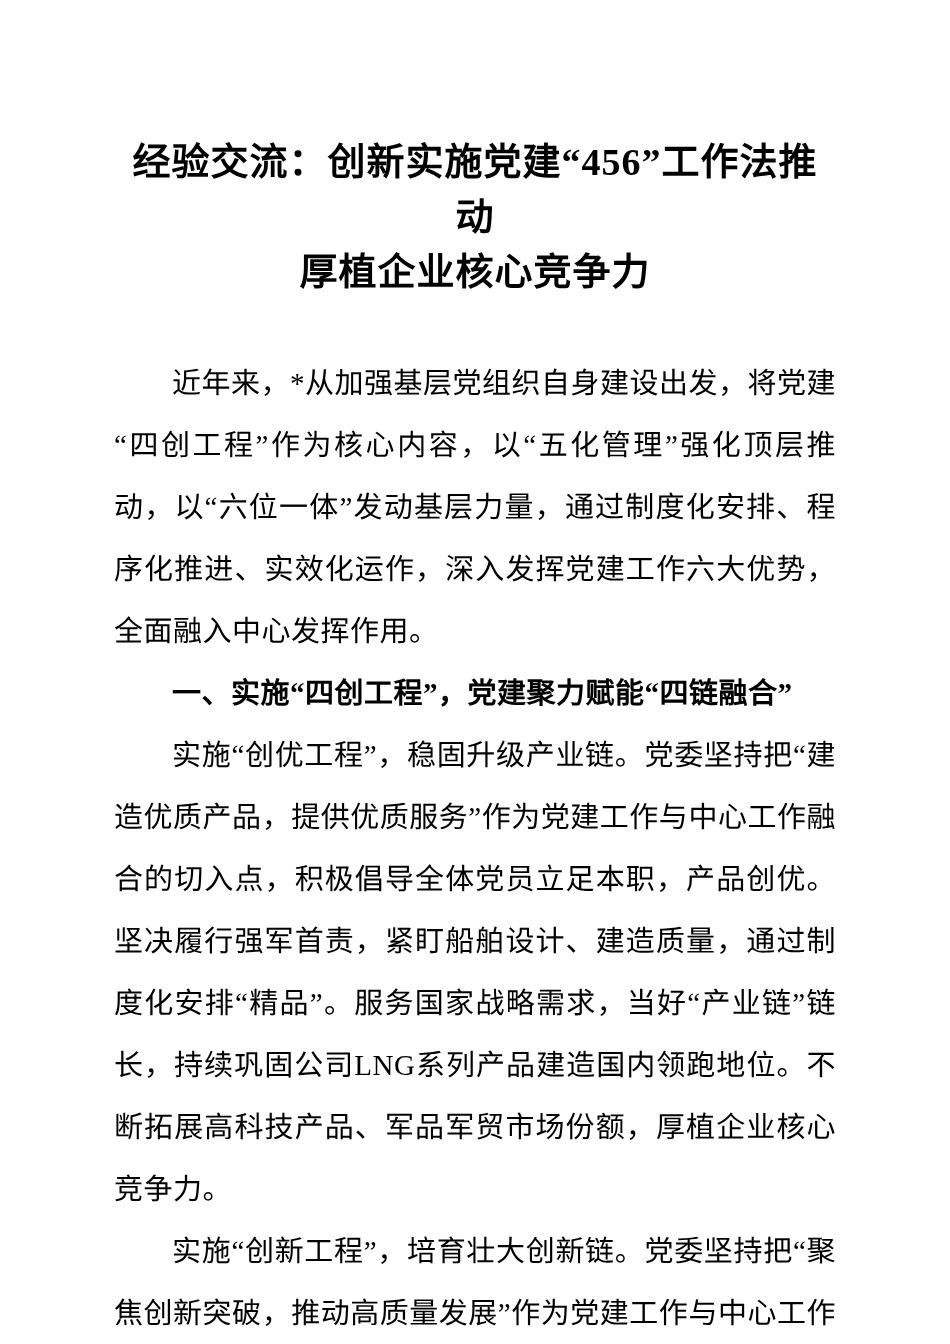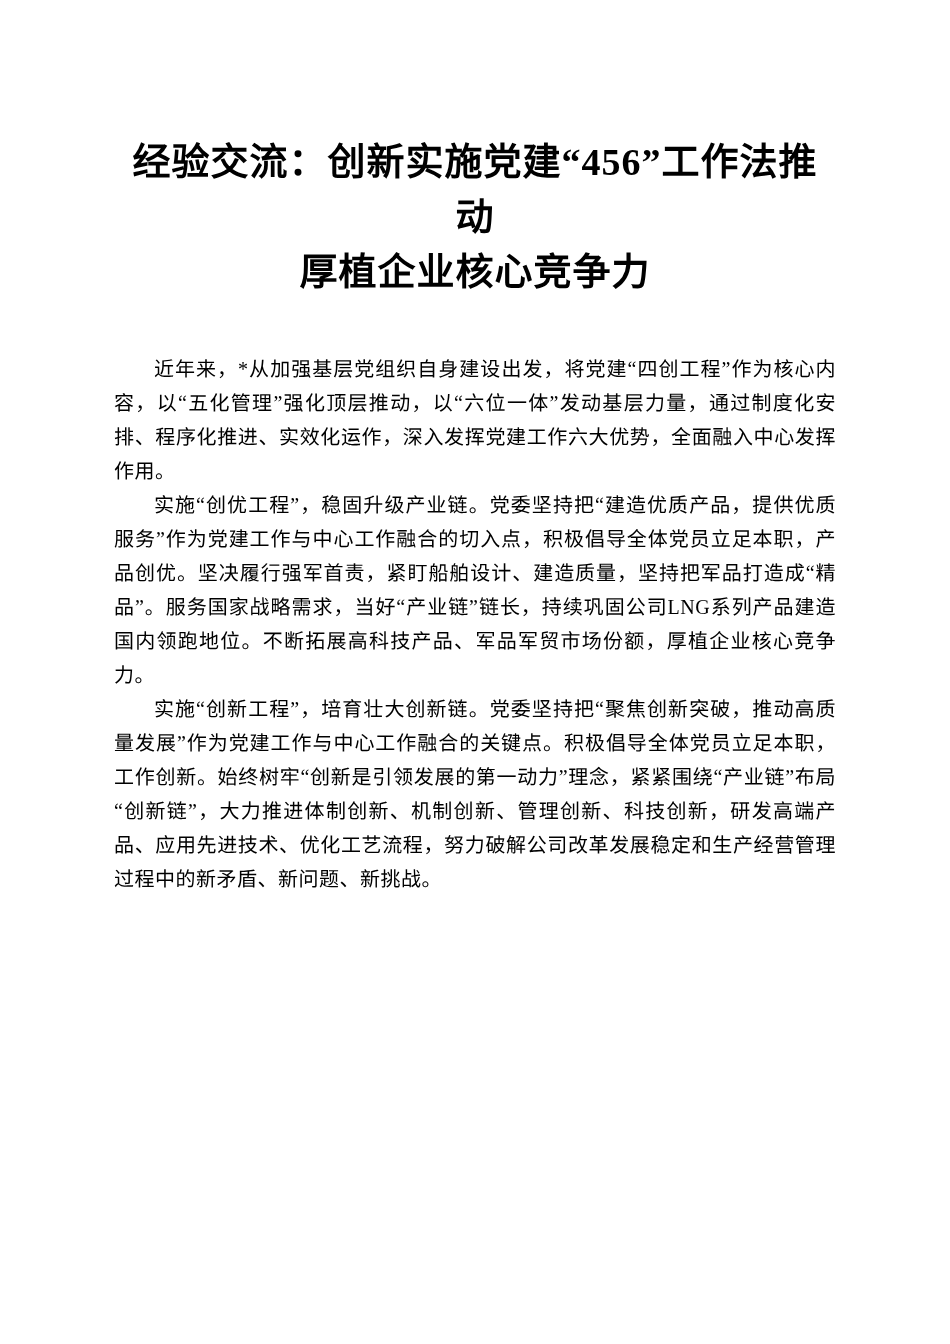--- a/index.html
+++ b/index.html
@@ -24,22 +24,22 @@
       font-weight: bold;
       text-align: center;
       line-height: 1.45;
       letter-spacing: 1px;
     }
     .title .title-line {
       display: block;
     }
     .doc-body p {
       margin: 0;
-      font-size: 20px;
-      line-height: 34px;
+      font-size: 29px;
+      line-height: 62px;
       text-align: justify;
       text-indent: 2em;
       letter-spacing: 0.5px;
       word-break: break-all;
     }
     .doc-body p.heading {
       font-weight: bold;
     }
   </style>
 </head>
@@ -47,18 +47,19 @@
 
 <div class="page">
   <h1 class="title">
     <span class="title-line">经验交流：创新实施党建“456”工作法推动</span>
     <span class="title-line">厚植企业核心竞争力</span>
   </h1>
 
   <div class="doc-body">
     <p>近年来，*从加强基层党组织自身建设出发，将党建“四创工程”作为核心内容，以“五化管理”强化顶层推动，以“六位一体”发动基层力量，通过制度化安排、程序化推进、实效化运作，深入发挥党建工作六大优势，全面融入中心发挥作用。</p>
 
+    <p class="heading">一、实施“四创工程”，党建聚力赋能“四链融合”</p>
 
-    <p>实施“创优工程”，稳固升级产业链。党委坚持把“建造优质产品，提供优质服务”作为党建工作与中心工作融合的切入点，积极倡导全体党员立足本职，产品创优。坚决履行强军首责，紧盯船舶设计、建造质量，坚持把军品打造成“精品”。服务国家战略需求，当好“产业链”链长，持续巩固公司LNG系列产品建造国内领跑地位。不断拓展高科技产品、军品军贸市场份额，厚植企业核心竞争力。</p>
+    <p>实施“创优工程”，稳固升级产业链。党委坚持把“建造优质产品，提供优质服务”作为党建工作与中心工作融合的切入点，积极倡导全体党员立足本职，产品创优。坚决履行强军首责，紧盯船舶设计、建造质量，通过制度化安排“精品”。服务国家战略需求，当好“产业链”链长，持续巩固公司LNG系列产品建造国内领跑地位。不断拓展高科技产品、军品军贸市场份额，厚植企业核心竞争力。</p>
 
     <p>实施“创新工程”，培育壮大创新链。党委坚持把“聚焦创新突破，推动高质量发展”作为党建工作与中心工作融合的关键点。积极倡导全体党员立足本职，工作创新。始终树牢“创新是引领发展的第一动力”理念，紧紧围绕“产业链”布局“创新链”，大力推进体制创新、机制创新、管理创新、科技创新，研发高端产品、应用先进技术、优化工艺流程，努力破解公司改革发展稳定和生产经营管理过程中的新矛盾、新问题、新挑战。</p>
   </div>
 </div>
 
 </body></html>

